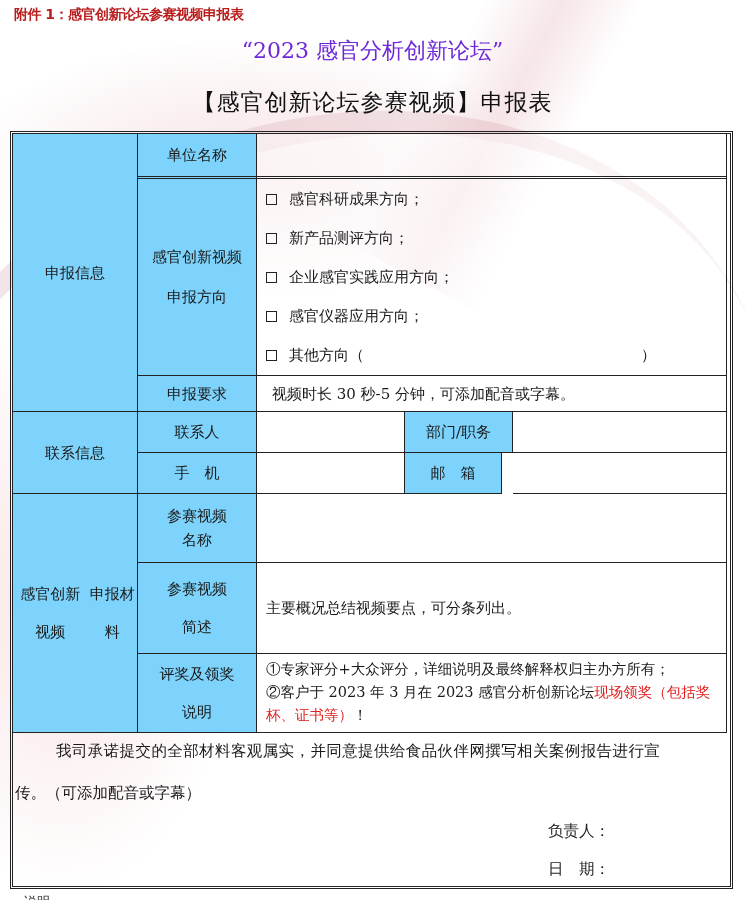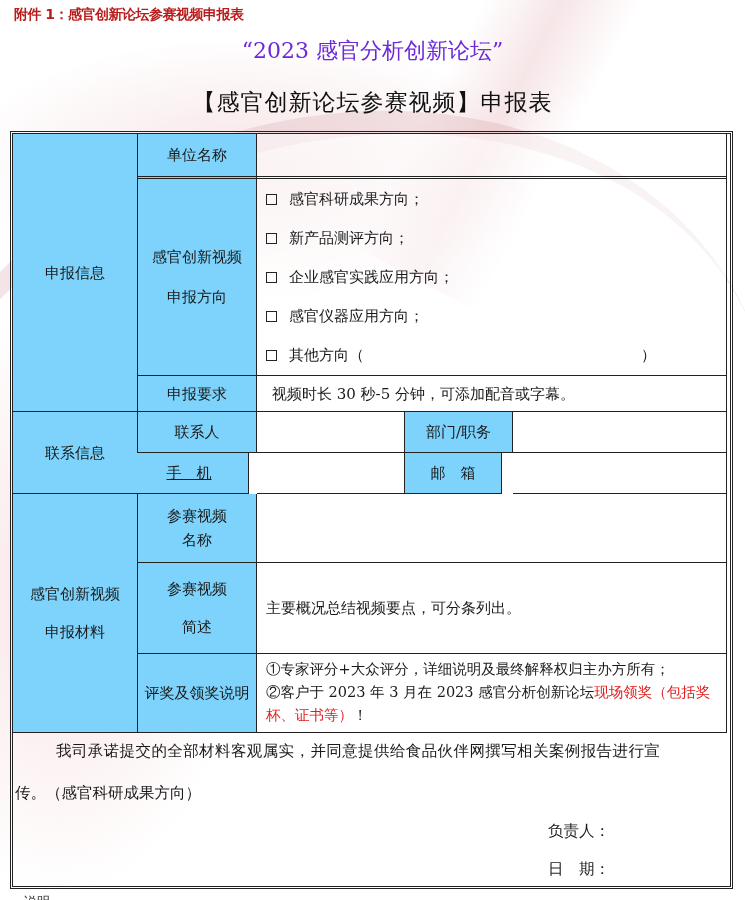--- a/index.html
+++ b/index.html
@@ -136,66 +136,66 @@
   <div class="cell white" style="left:257px;top:412px;width:148px;height:41px;">
     <span></span>
   </div>
   <div class="cell gray" style="left:405px;top:412px;width:108px;height:41px;">
     <span>部门/职务</span>
   </div>
   <div class="cell white" style="left:513px;top:412px;width:214px;height:41px;">
     <span></span>
   </div>
 
-  <div class="cell gray" style="left:130px;top:453px;width:119px;height:41px;text-decoration:underline;">
+  <div class="cell gray" style="left:138px;top:453px;width:119px;height:41px;">
     <span style="white-space:pre;">手　机</span>
   </div>
   <div class="cell white" style="left:257px;top:453px;width:148px;height:41px;">
     <span></span>
   </div>
   <div class="cell gray" style="left:405px;top:453px;width:97px;height:41px;">
     <span style="white-space:pre;">邮　箱</span>
   </div>
   <div class="cell white" style="left:513px;top:453px;width:214px;height:41px;">
     <span></span>
   </div>
 
-  <div class="cell gray" style="left:13px;top:494px;width:125px;height:239px;flex-direction:column;line-height:38px;">
+  <div class="cell gray" style="left:13px;top:494px;width:125px;height:239px;flex-direction:row;line-height:38px;">
     <span>感官创新视频</span>
     <span>申报材料</span>
   </div>
 
   <div class="cell gray" style="left:138px;top:494px;width:119px;height:69px;flex-direction:column;line-height:24px;">
     <span>参赛视频</span>
     <span>名称</span>
   </div>
   <div class="cell white left" style="left:257px;top:494px;width:470px;height:69px;">
     <span></span>
   </div>
 
   <div class="cell gray" style="left:138px;top:563px;width:119px;height:91px;flex-direction:column;line-height:38px;">
     <span>参赛视频</span>
     <span>简述</span>
   </div>
   <div class="cell white left" style="left:257px;top:563px;width:470px;height:91px;">
     <span>主要概况总结视频要点，可分条列出。</span>
   </div>
 
-  <div class="cell gray" style="left:138px;top:654px;width:119px;height:79px;flex-direction:row;line-height:38px;">
+  <div class="cell gray" style="left:138px;top:654px;width:119px;height:79px;flex-direction:column;line-height:38px;">
     <span>评奖及领奖</span>
     <span>说明</span>
   </div>
   <div class="cell white notes" style="left:257px;top:654px;width:470px;height:79px;">
     <div>
       <div>①专家评分+大众评分，详细说明及最终解释权归主办方所有；</div>
       <div><span>②客户于 2023 年 3 月在 2023 感官分析创新论坛</span><span class="red">现场领奖（包括奖杯、证书等）</span><span>！</span></div>
     </div>
   </div>
 
   <div class="commit">
     <div class="p1">我司承诺提交的全部材料客观属实，并同意提供给食品伙伴网撰写相关案例报告进行宣</div>
-    <div class="p2">传。（感官科研成果方向）</div>
+    <div class="p2">传。（可添加配音或字幕）</div>
     <div class="sig1"><span>负责人：</span></div>
     <div class="sig2"><span style="white-space:pre;">日　期：</span></div>
   </div>
 
   <div class="below">说明</div>
 </div>
 
 </body></html>

